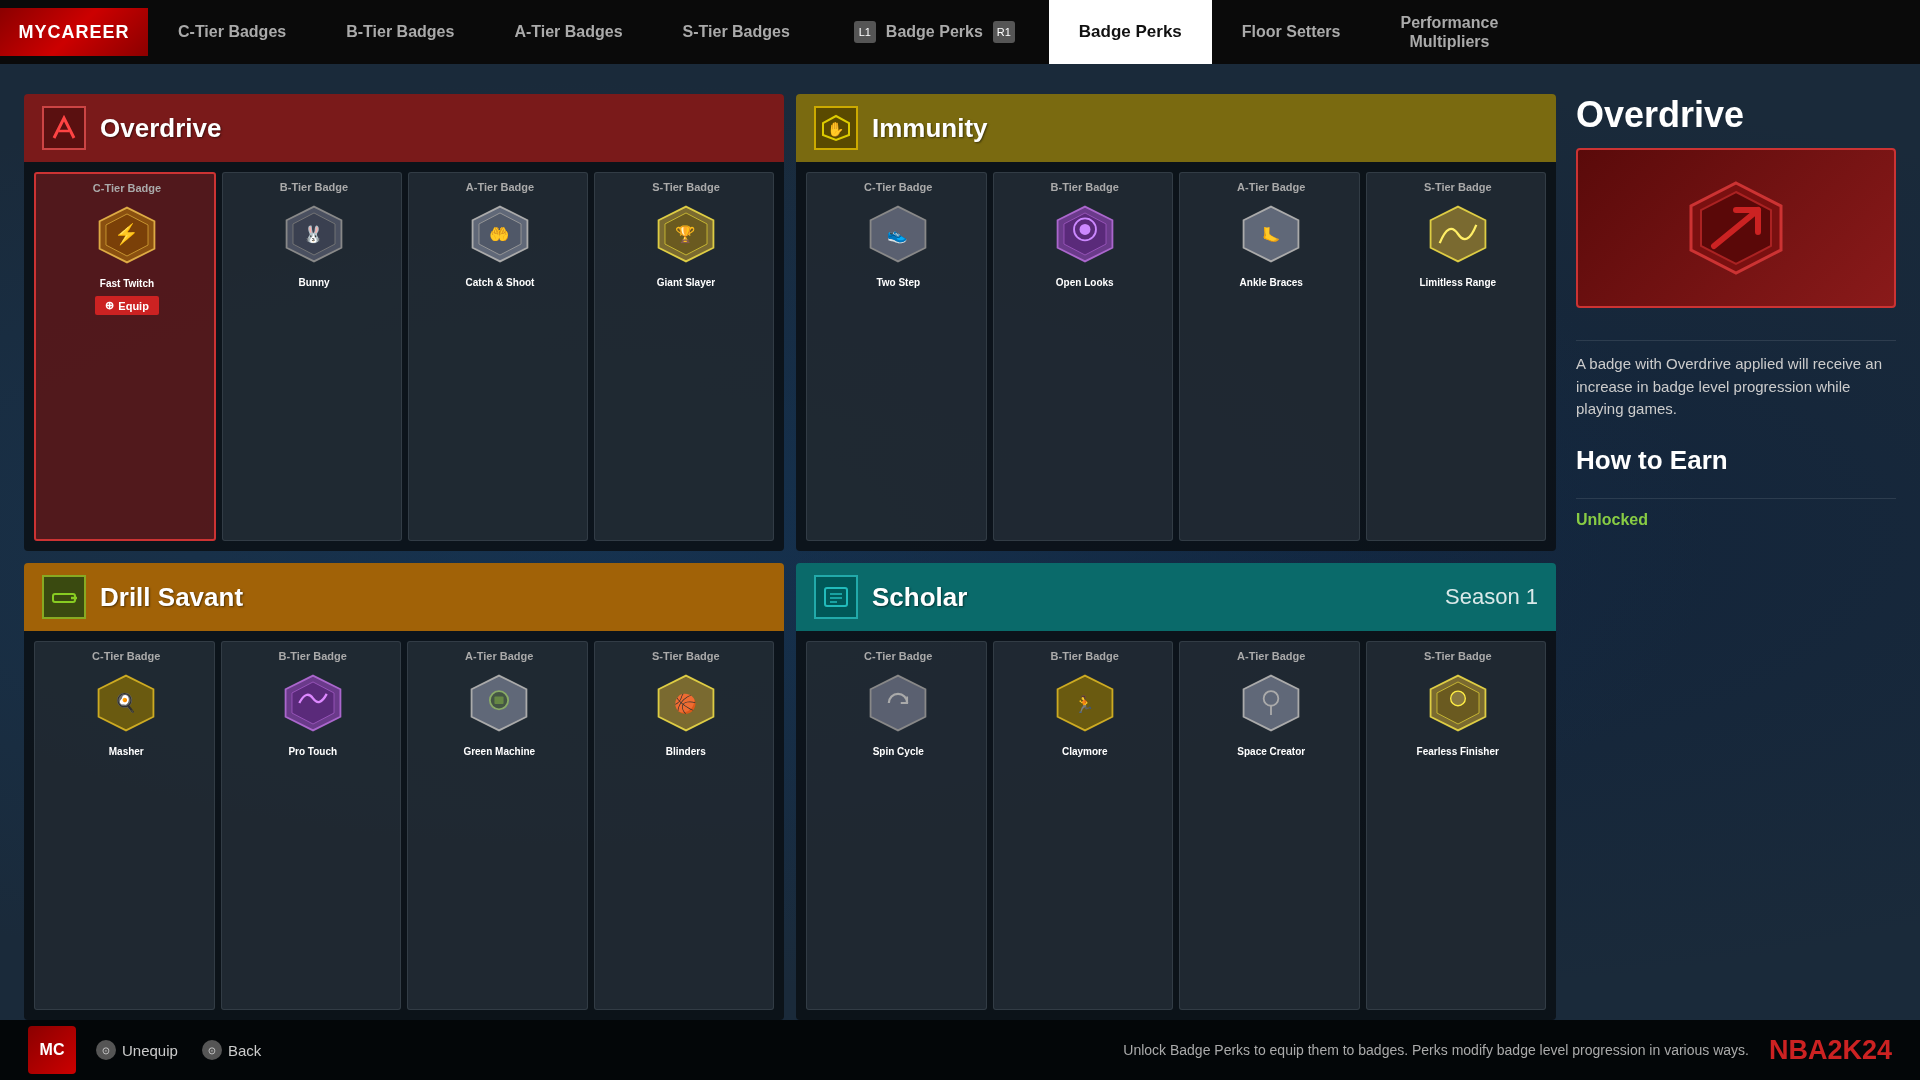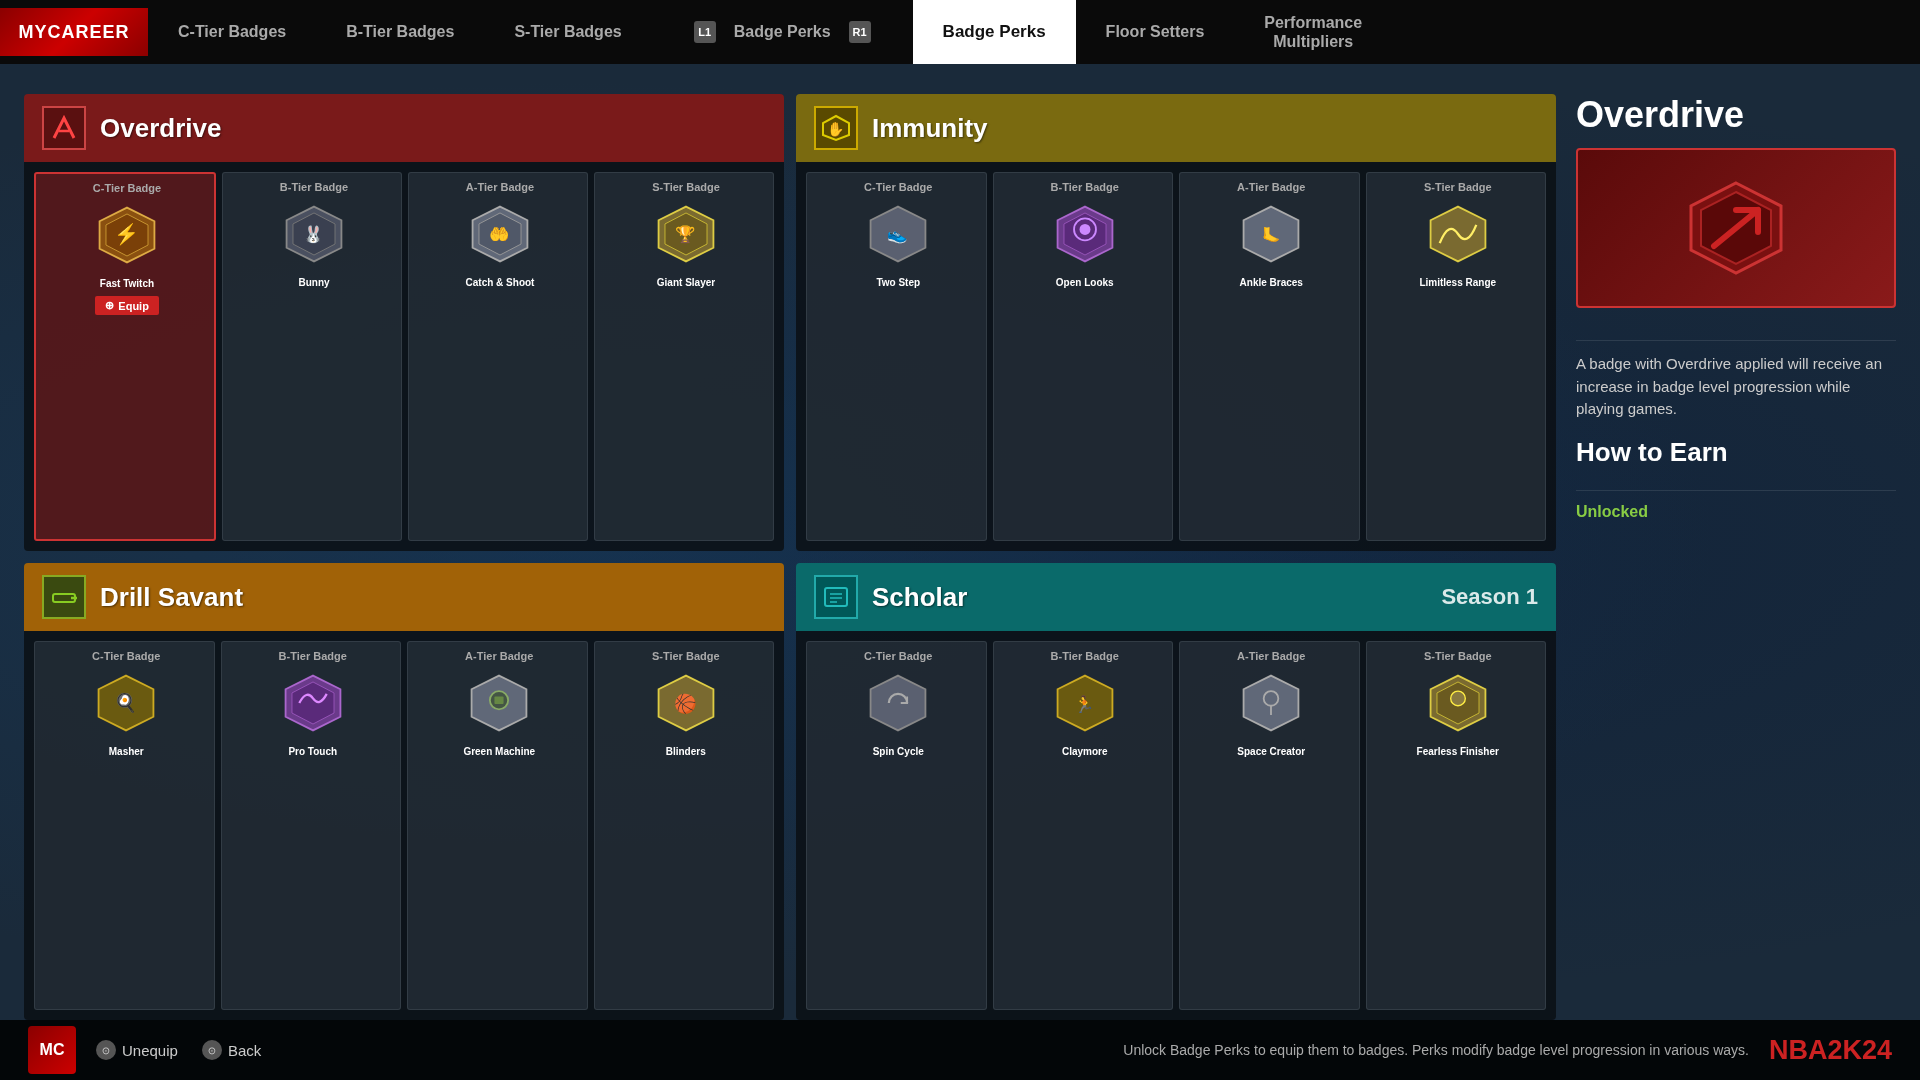--- a/index.html
+++ b/index.html
@@ -77,23 +77,23 @@
 
     .nav-badge-icon {
       display: inline-flex;
       align-items: center;
       justify-content: center;
       width: 22px;
       height: 22px;
       background: #555;
       border-radius: 3px;
       font-size: 11px;
-      font-weight: bold;
-      color: white;
-      margin: 0 12px;
+      font-weight: normal;
+      color: white;
+      margin: 0 4px;
     }
 
     
     .main {
       position: relative;
       z-index: 5;
       display: flex;
       padding: 30px 24px 0 24px;
       gap: 20px;
       height: calc(1080px - 64px - 60px);
@@ -147,21 +147,21 @@
     .panel-title {
       font-size: 26px;
       font-weight: 900;
       color: white;
       text-shadow: 1px 1px 2px rgba(0,0,0,0.5);
     }
 
     .panel-season {
       margin-left: auto;
       font-size: 22px;
-      font-weight: 700;
+      font-weight: 400;
       color: rgba(255,255,255,0.85);
     }
 
     .panel-body {
       flex: 1;
       background: rgba(10, 15, 20, 0.85);
       display: flex;
       gap: 6px;
       padding: 10px;
     }
@@ -271,21 +271,21 @@
       font-size: 26px;
       font-weight: 900;
       color: white;
       margin-bottom: 10px;
     }
 
     .desc-text {
       font-size: 15px;
       color: #ccc;
       line-height: 1.5;
-      margin-bottom: 16px;
+      margin-bottom: 24px;
     }
 
     .earn-section-title {
       font-size: 26px;
       font-weight: 900;
       color: white;
       margin-bottom: 10px;
     }
 
     .earn-status {
@@ -371,20 +371,21 @@
 
 <div class="bg"></div>
 
 <nav class="topnav">
   <div class="mycareer-logo">
     <span>MyCAREER</span>
   </div>
   <div class="nav-items">
     <div class="nav-item">C-Tier Badges</div>
     <div class="nav-item">B-Tier Badges</div>
+    <div class="nav-item">A-Tier Badges</div>
     <div class="nav-item">S-Tier Badges</div>
     <div class="nav-item" style="display:flex;align-items:center;gap:6px;">
       <span class="nav-badge-icon">L1</span>
       <span>Badge Perks</span>
       <span class="nav-badge-icon">R1</span>
     </div>
     <div class="nav-item active" style="font-weight:900;color:#111;font-size:17px;">Badge Perks</div>
     <div class="nav-item">Floor Setters</div>
     <div class="nav-item" style="text-align:center;line-height:1.2;">
       <span>Performance<br>Multipliers</span>

